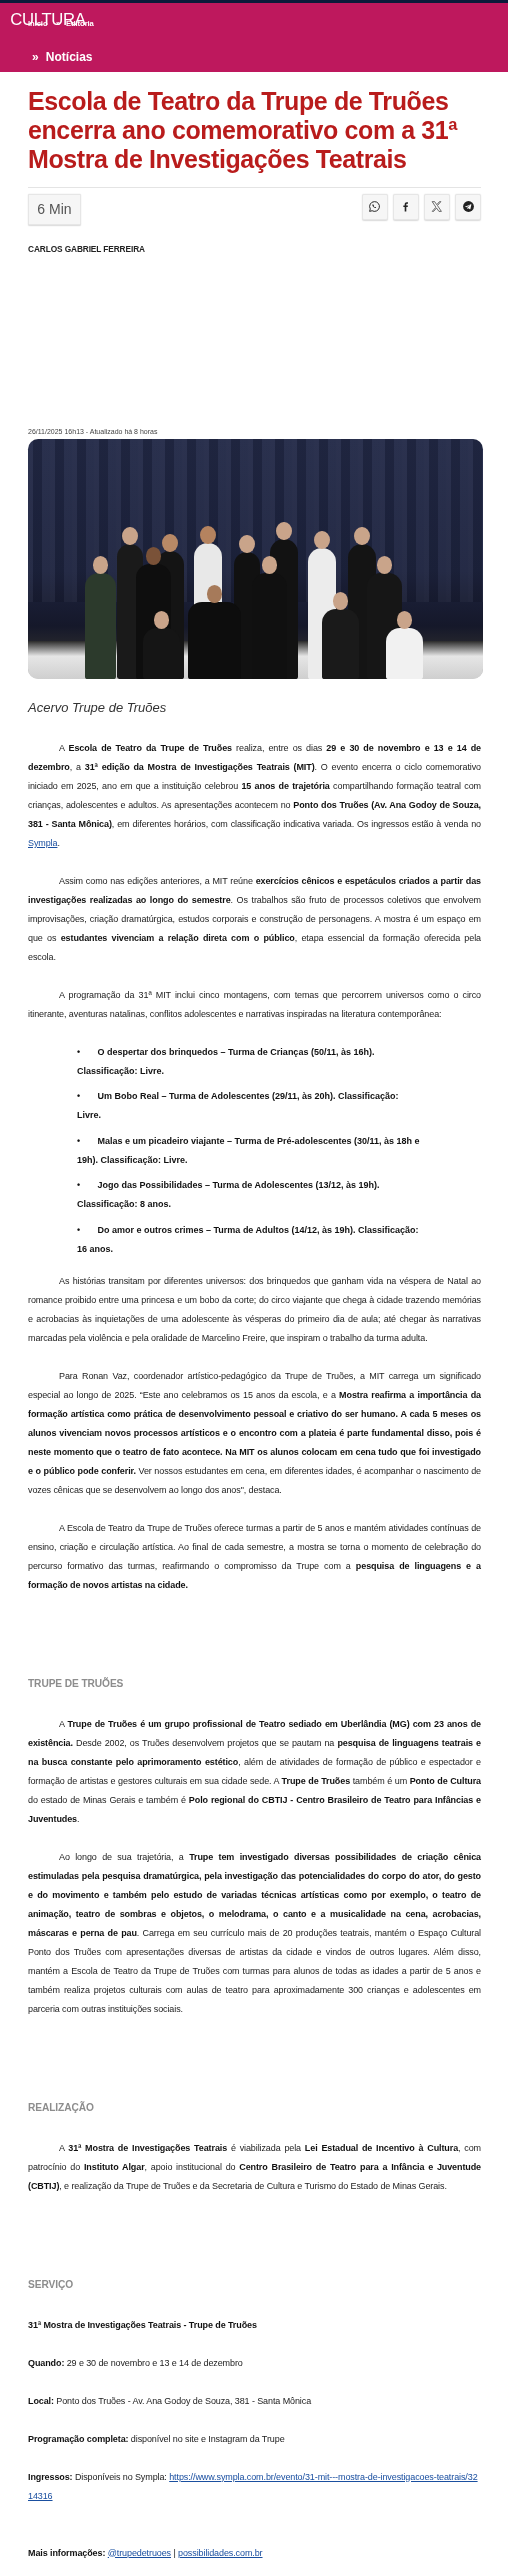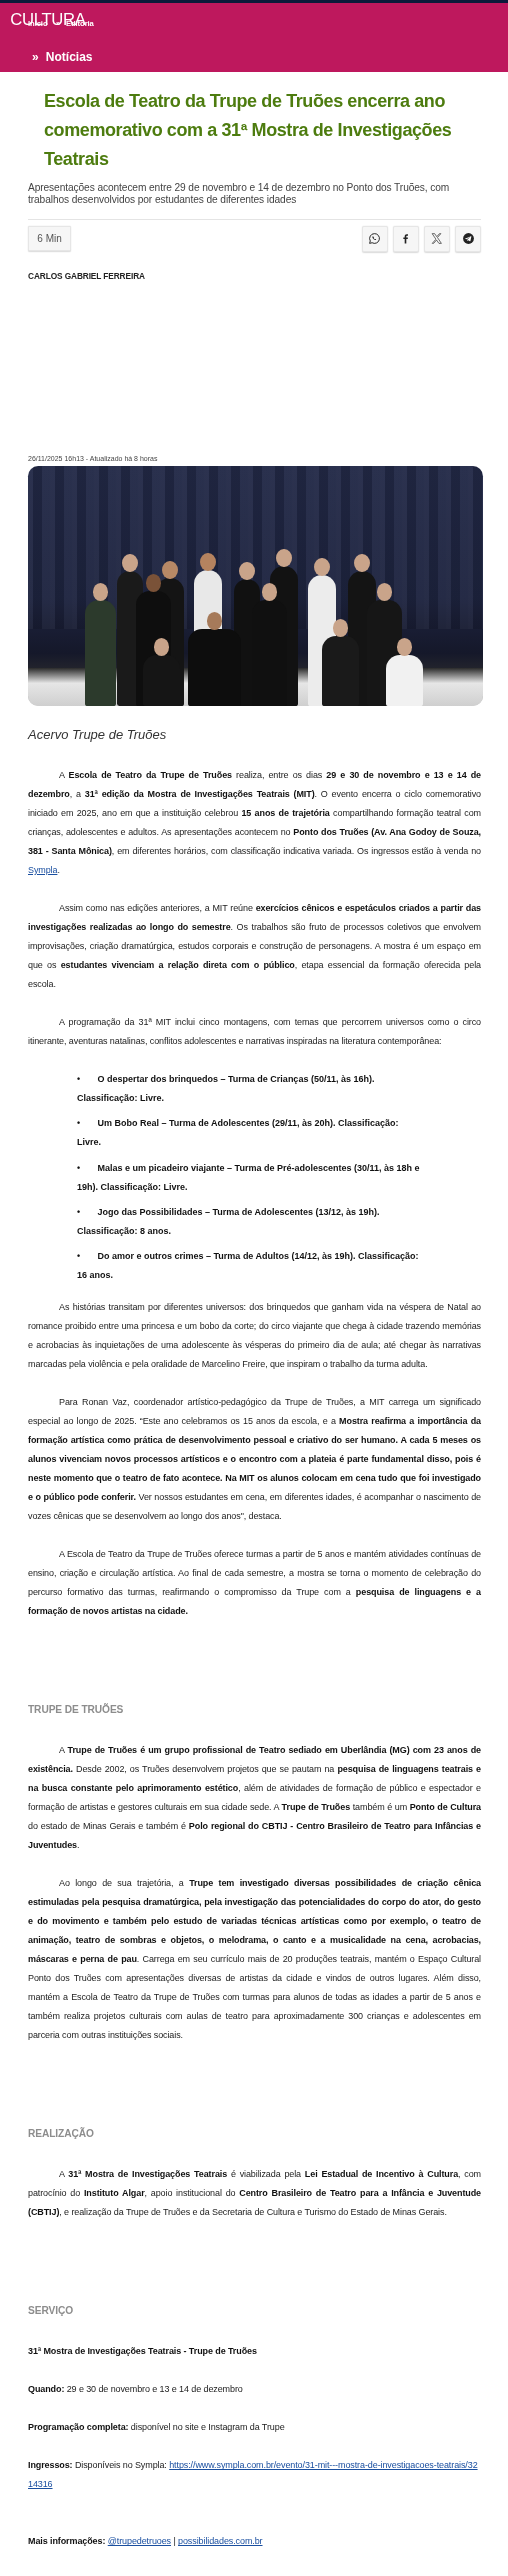--- a/index.html
+++ b/index.html
@@ -9,26 +9,26 @@
   .topbar { height: 2.6px; background: #0c1a3a; }
   .header { background: #be185d; height: 69px; position: relative; color: #fff; }
   .crumbs { position: absolute; left: 28px; top: 16px; font-size: 7.7px; font-weight: bold; letter-spacing: -0.1px; }
   .crumbs span { display: inline-block; }
   .crumbs .sep { margin: 0 3.8px 0 6.4px; }
   .section-title { position: absolute; left: 0; right: 0; top: 7.7px; text-align: left; font-size: 16.7px; font-weight: normal; letter-spacing: -0.3px; padding-left: 10.2px; }
   .crumb2 { position: absolute; left: 32px; top: 47px; font-size: 12px; font-weight: bold; }
   .crumb2 .sep { margin-right: 3.8px; }
 
   .content { padding: 0 28px 0 28px; }
-  .headline { font-size: 18px; line-height: 29px; font-weight: bold; color: #4d7c0f; margin-top: 15.4px; letter-spacing: -0.4px; margin-left: 16px; }
+  .headline { font-size: 25px; line-height: 29px; font-weight: bold; color: #b91c1c; margin-top: 15.4px; letter-spacing: -0.4px; }
   .subhead { font-size: 10.2px; line-height: 12px; color: #444; margin-top: 7.7px; letter-spacing: -0.1px; }
 
   .divider { height: 0.6px; background: #e4e4e4; margin-top: 13px; }
   .meta-row { display: flex; justify-content: space-between; align-items: flex-start; margin-top: 6.4px; }
-  .readtime { display: inline-block; padding: 6.4px 8.3px; font-size: 10px; color: #555; background: #f6f6f6; border: 0.6px solid #e6e6e6; box-shadow: 0 0.6px 1.3px rgba(0,0,0,0.15); border-radius: 1.3px; }
+  .readtime { display: inline-block; padding: 6.4px 8.3px; font-size: 14px; color: #555; background: #f6f6f6; border: 0.6px solid #e6e6e6; box-shadow: 0 0.6px 1.3px rgba(0,0,0,0.15); border-radius: 1.3px; }
   .share { display: flex; gap: 5.1px; margin-top: 0; }
   .share-btn { width: 26px; height: 26px; background: #f6f6f6; border: 0.6px solid #e6e6e6; box-shadow: 0 0.6px 1.3px rgba(0,0,0,0.15); border-radius: 1.9px; display: flex; align-items: center; justify-content: center; cursor: pointer; }
   .share-btn svg { width: 13px; height: 13px; }
 
   .author { font-size: 8.3px; font-weight: bold; color: #222; margin-top: 19px; letter-spacing: -0.1px; }
 
   .ad-space { height: 168px; }
 
   .timestamp { font-size: 7px; color: #444; margin-top: 6.4px; }
   .photo { margin-top: 3.8px; width: 455px; height: 240px; border-radius: 10.2px; overflow: hidden; position: relative;
@@ -66,21 +66,20 @@
   </nav>
   <div class="section-title">CULTURA</div>
   <div class="crumb2">
     <span class="sep">»</span>
     <span>Notícias</span>
   </div>
 </header>
 
 <main class="content">
   <h1 class="headline">Escola de Teatro da Trupe de Truões encerra ano comemorativo com a 31ª Mostra de Investigações Teatrais</h1>
-  <p class="subhead">Apresentações acontecem entre 29 de novembro e 14 de dezembro no Ponto dos Truões, com trabalhos desenvolvidos por estudantes de diferentes idades</p>
   <div class="divider"></div>
 
   <div class="meta-row">
     <span class="readtime">6 Min</span>
     <div class="share">
       <div class="share-btn">
         <svg viewBox="0 0 24 24">
             <path d="M12 3a9 9 0 0 0-7.8 13.5L3 21l4.6-1.2A9 9 0 1 0 12 3z" fill="none" stroke="#222" stroke-width="1.8"></path>
             <path d="M9 8c-.4 0-.9.5-.9 1.3 0 2 2.6 4.9 4.9 5.6.9.3 1.6-.2 1.8-.7l.2-.7-1.6-.8-.7.7c-1-.4-1.9-1.3-2.3-2.3l.7-.7-.8-1.6z" fill="#222"></path>
           </svg>
@@ -197,19 +196,20 @@
 
   <h2 class="sec-heading">REALIZAÇÃO</h2>
   <p class="indent"><span>A </span><b>31ª Mostra de Investigações Teatrais</b><span> é viabilizada pela </span><b>Lei Estadual de Incentivo à Cultura</b><span>, com patrocínio do </span><b>Instituto Algar</b><span>, apoio institucional do </span><b>Centro Brasileiro de Teatro para a Infância e Juventude (CBTIJ)</b><span>, e realização da Trupe de Truões e da Secretaria de Cultura e Turismo do Estado de Minas Gerais.</span></p>
 
   <div class="spacer-lg"></div>
 
   <section class="service">
     <h2 class="sec-heading">SERVIÇO</h2>
     <p><b>31ª Mostra de Investigações Teatrais - Trupe de Truões</b></p>
     <p><b>Quando:</b><span> 29 e 30 de novembro e 13 e 14 de dezembro</span></p>
+    <p><b>Local:</b><span> Ponto dos Truões - Av. Ana Godoy de Souza, 381 - Santa Mônica</span></p>
     <p><b>Programação completa:</b><span> disponível no site e Instagram da Trupe</span></p>
     <p><b>Ingressos:</b><span> Disponíveis no Sympla: </span><a style="word-break:break-all">https://www.sympla.com.br/evento/31-mit---mostra-de-investigacoes-teatrais/3214316</a></p>
     <div style="height:19px"></div>
     <p><b>Mais informações:</b> <a>@trupedetruoes</a><span> | </span><a>possibilidades.com.br</a></p>
   </section>
 </article>
 
 
 </body></html>

